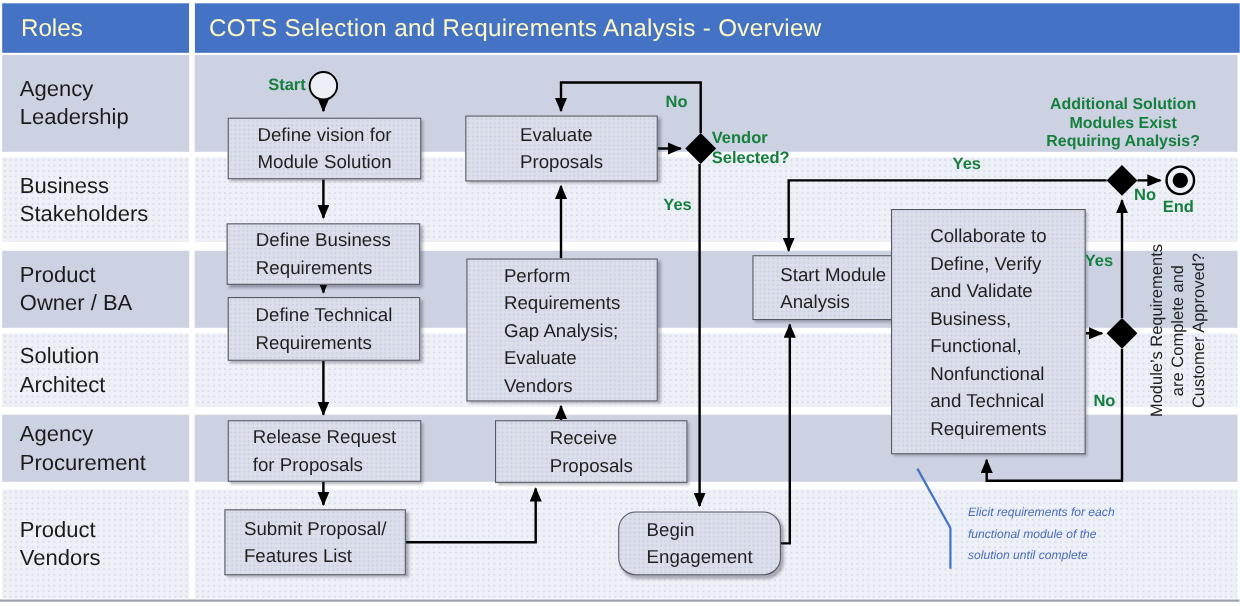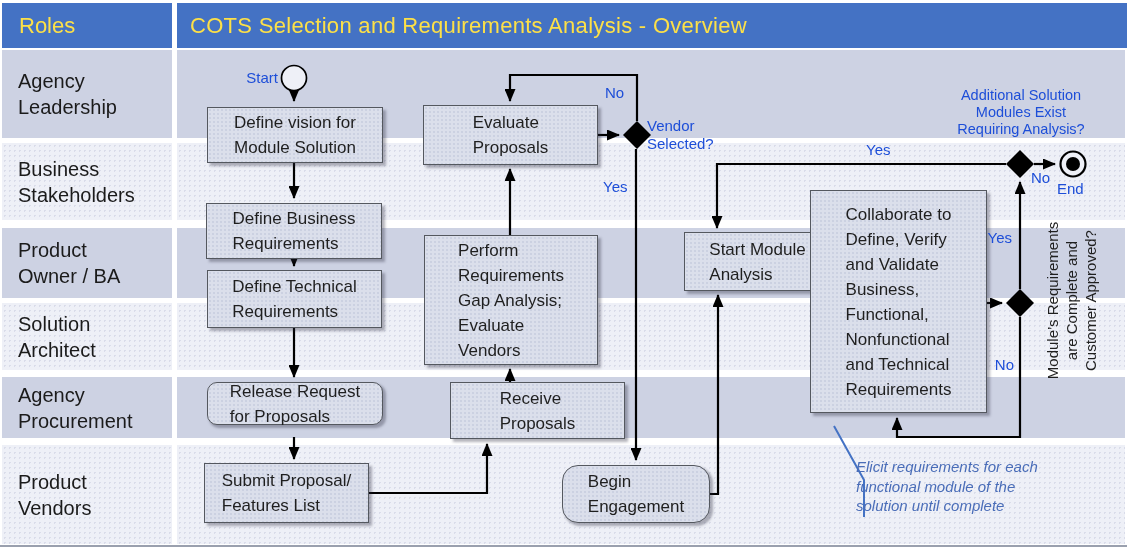--- a/index.html
+++ b/index.html
@@ -3,21 +3,21 @@
 <meta charset="utf-8">
 <style>
   :root{
     --header:#4472c4; --lane-dark:#cdd2e3; --lane-light:#eef0f7;
     --node-fill:#dbdfeb; --node-border:#54585f; --line:#000000; --annotation-blue:#4a6db8;
   }
   *{margin:0;padding:0;box-sizing:border-box;}
   body{font-family:"Liberation Sans","DejaVu Sans",sans-serif;background:#fff;}
   #stage{position:relative;width:1127px;height:551px;background:#ffffff;overflow:hidden;}
 
-  .hdr{position:absolute;top:3px;height:45px;background:var(--header);color:#fde047;
+  .hdr{position:absolute;top:3px;height:45px;background:var(--header);color:#fef9c3;
        display:flex;align-items:center;font-size:22px;}
   .lane{position:absolute;left:2px;width:1123px;}
   .lane.dark{background:var(--lane-dark);}
   .lane.light{background:var(--lane-light);
       background-image:radial-gradient(rgba(110,120,165,0.16) 1px, transparent 1px);
       background-size:5px 5px;}
   .lane-label{position:absolute;left:16px;top:0;bottom:0;display:flex;align-items:center;
       font-size:20px;line-height:26px;color:#1b1b1b;white-space:pre-line;}
   .gapcol{position:absolute;left:172px;top:3px;width:5px;height:541px;background:#ffffff;}
   .botline{position:absolute;left:0;top:545px;width:1127px;height:2px;background:#9aa0ae;}
@@ -25,30 +25,30 @@
   svg.connectors{position:absolute;left:0;top:0;z-index:3;}
 
   .node{position:absolute;z-index:4;background:var(--node-fill);
       background-image:radial-gradient(rgba(110,120,165,0.14) 1px, transparent 1px);
       background-size:4px 4px;
       border:1.6px solid var(--node-border);
       box-shadow:2.5px 2.5px 2.5px rgba(40,40,60,0.35);
       display:flex;align-items:center;justify-content:center;text-align:left;
       font-size:17px;line-height:25px;color:#1f1f1f;white-space:pre-line;}
 
-  .lbl{position:absolute;z-index:5;font-size:15px;line-height:18px;color:#1d4ed8;white-space:pre-line;}
+  .lbl{position:absolute;z-index:5;font-size:15px;line-height:18px;color:#15803d;white-space:pre-line;font-weight:bold;}
   .lbl.center{text-align:center;}
   .lbl.right{text-align:right;}
 
   .rot{position:absolute;z-index:5;width:178px;height:57px;left:982px;top:272px;
       transform:rotate(-90deg);font-size:15px;line-height:19px;color:#1f1f1f;
       text-align:center;white-space:pre-line;}
 
-  .annotation{position:absolute;z-index:5;left:856px;top:457px;width:220px;
-      font-size:15px;line-height:19.5px;font-style:italic;color:var(--annotation-blue);
+  .annotation{position:absolute;z-index:5;left:880px;top:457px;width:220px;
+      font-size:11px;line-height:19.5px;font-style:italic;color:var(--annotation-blue);
       white-space:pre-line;}
 </style>
 </head>
 <body>
 
 <div id="stage">
 
   <div class="hdr" style="left:2px;width:170px;padding-left:17px;">
     <span>Roles</span>
   </div>
@@ -118,21 +118,21 @@
     <circle cx="1073" cy="164" r="7" fill="#000"></circle>
     <path d="M834,426 L864,480 L864,517" stroke="#4472c4" stroke-width="2" fill="none"></path>
   </svg>
 
   <div class="node" style="left:207px;top:107px;width:176px;height:56px;">Define vision for
 Module Solution</div>
   <div class="node" style="left:206px;top:203px;width:176px;height:56px;">Define Business
 Requirements</div>
   <div class="node" style="left:207px;top:270px;width:175px;height:58px;">Define Technical
 Requirements</div>
-  <div class="node" style="left:207px;top:382px;width:176px;height:43px;border-radius:10px;">Release Request
+  <div class="node" style="left:207px;top:382px;width:176px;height:56px;">Release Request
 for Proposals</div>
   <div class="node" style="left:204px;top:463px;width:165px;height:60px;">Submit Proposal/
 Features List</div>
   <div class="node" style="left:423px;top:382px;width:175px;height:57px;margin-left:27px;">Receive
 Proposals</div>
   <div class="node" style="left:424px;top:235px;width:174px;height:130px;">Perform
 Requirements
 Gap Analysis;
 Evaluate
 Vendors</div>

